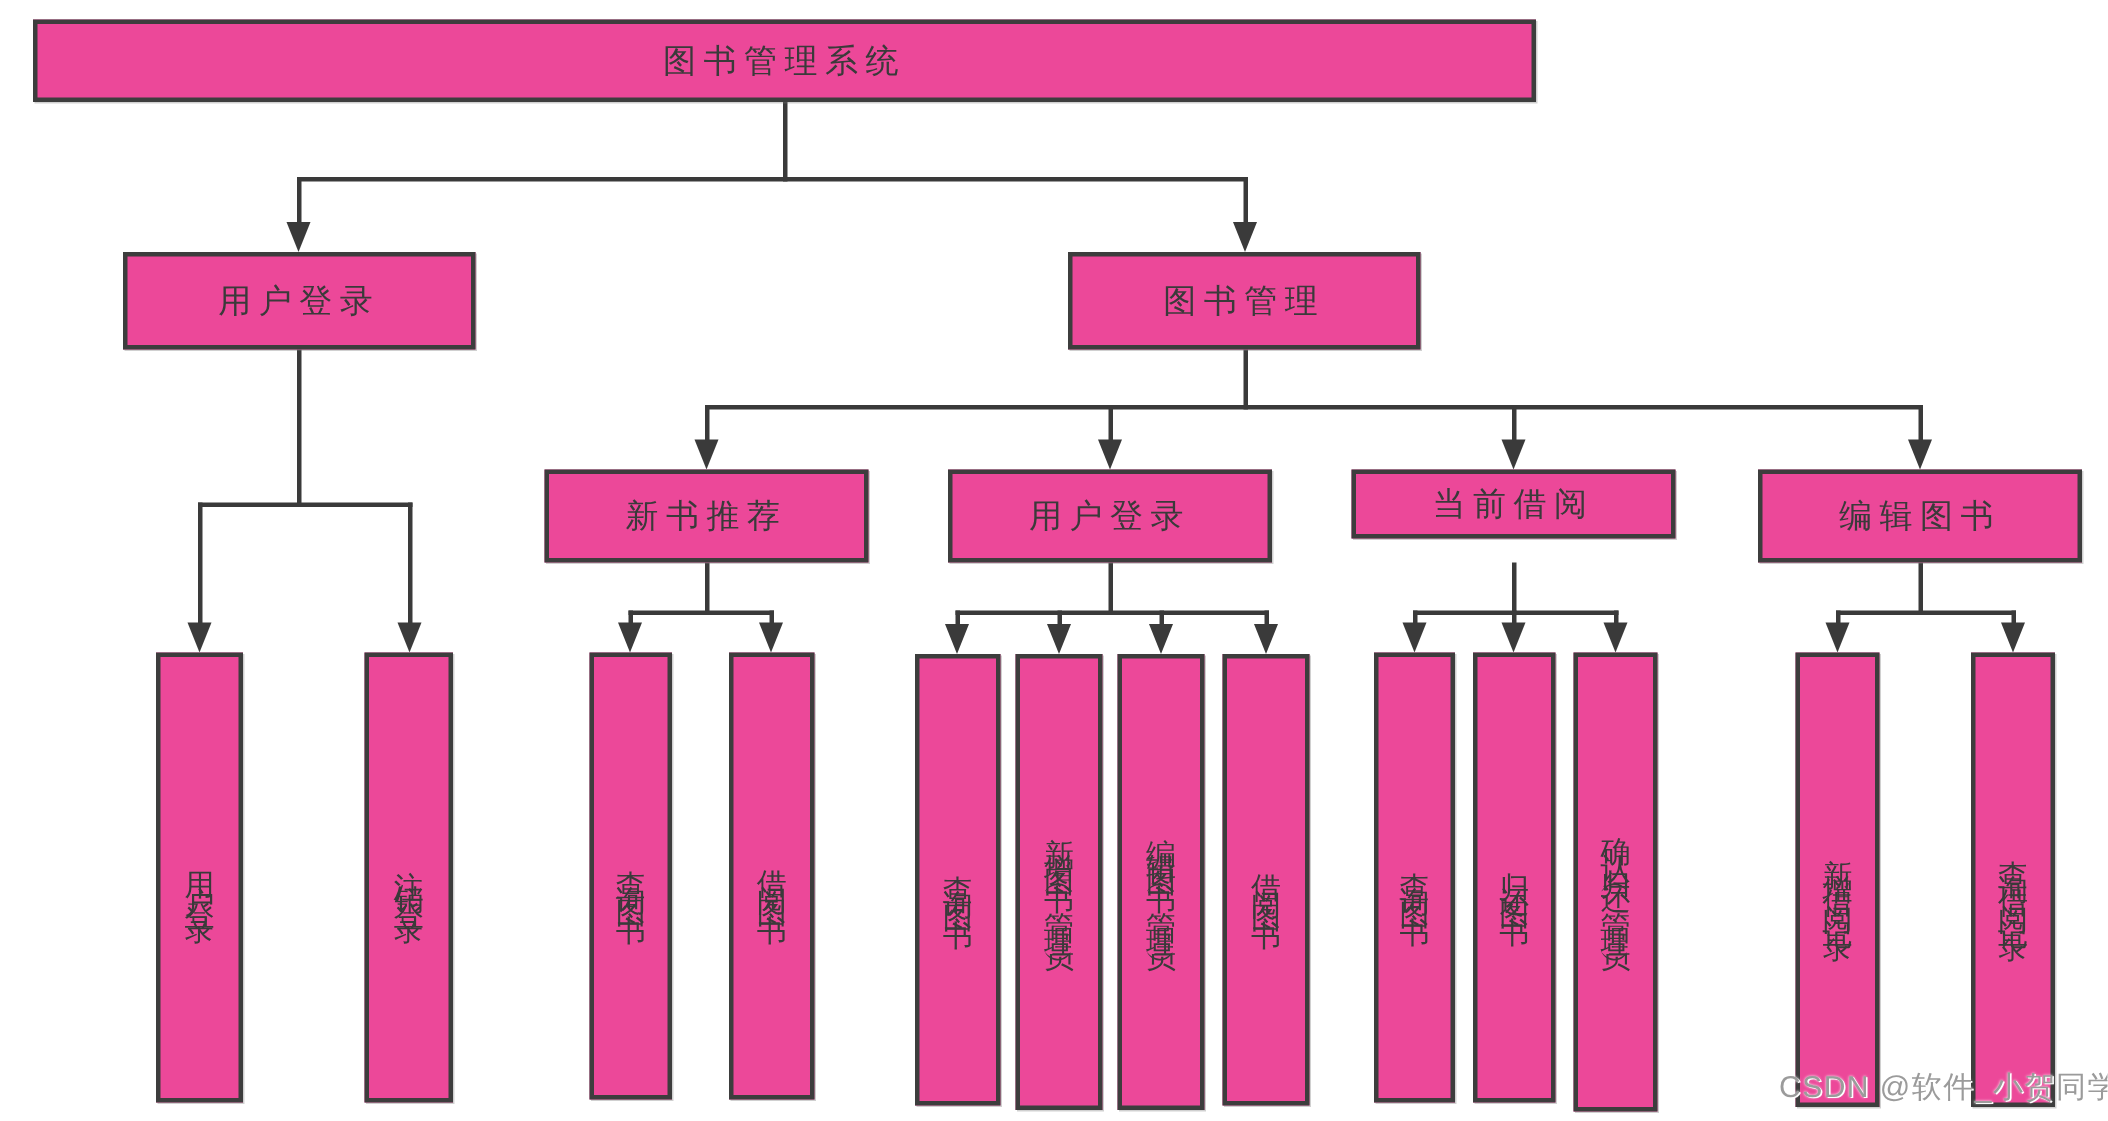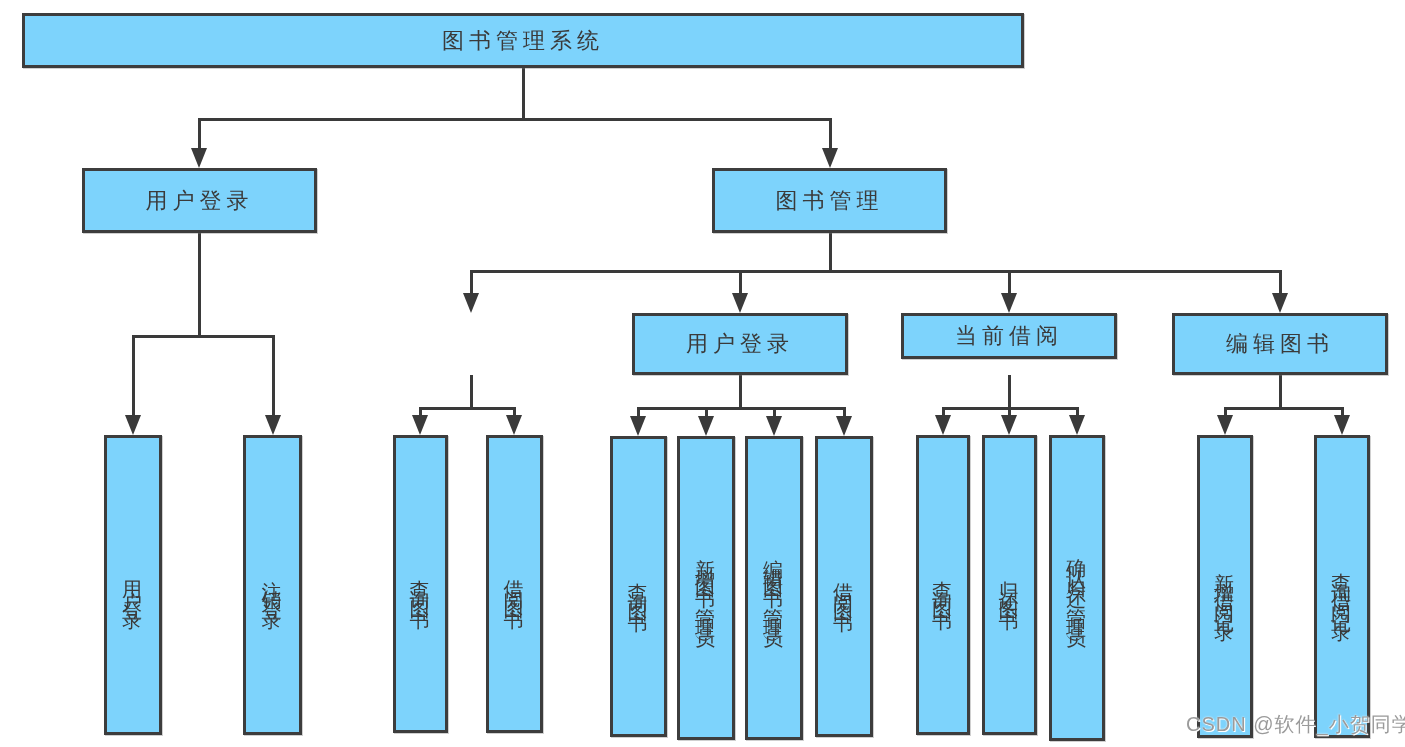--- a/index.html
+++ b/index.html
@@ -15,21 +15,21 @@
     font-family: "Liberation Sans", "DejaVu Sans", sans-serif;
   }
   .canvas {
     position: absolute;
     left: 0; top: 0;
     width: 1405px; height: 747px;
   }
   .node {
     position: absolute;
     box-sizing: border-box;
-    background: #7dd3fc;
+    background: #ec4899;
     border: 3px solid #3d3d3d;
     display: flex;
     align-items: center;
     justify-content: center;
     color: #3a3a3a;
     z-index: 2;
     box-shadow: 1px 1px 0 rgba(120,120,120,0.35);
   }
   .node .lbl {
     font-size: 22px;
@@ -126,20 +126,23 @@
     <div class="arrow" style="left: 1334px; top: 415px;"></div>
     <div class="node" style="left: 22px; top: 13px; width: 1002px; height: 55px;">
       <span class="lbl">图书管理系统</span>
     </div>
     <div class="node" style="left: 82px; top: 168px; width: 235px; height: 65px;">
       <span class="lbl">用户登录</span>
     </div>
     <div class="node" style="left: 712px; top: 168px; width: 235px; height: 65px; font-family: Liberation Serif, serif;">
       <span class="lbl">图书管理</span>
     </div>
+    <div class="node" style="left: 363px; top: 313px; width: 216px; height: 62px;">
+      <span class="lbl">新书推荐</span>
+    </div>
     <div class="node" style="left: 632px; top: 313px; width: 216px; height: 62px;">
       <span class="lbl">用户登录</span>
     </div>
     <div class="node" style="left: 901px; top: 313px; width: 216px; height: 46px;">
       <span class="lbl">当前借阅</span>
     </div>
     <div class="node" style="left: 1172px; top: 313px; width: 216px; height: 62px;">
       <span class="lbl">编辑图书</span>
     </div>
     <div class="node v" style="left: 104px; top: 435px; width: 58px; height: 300px;">

